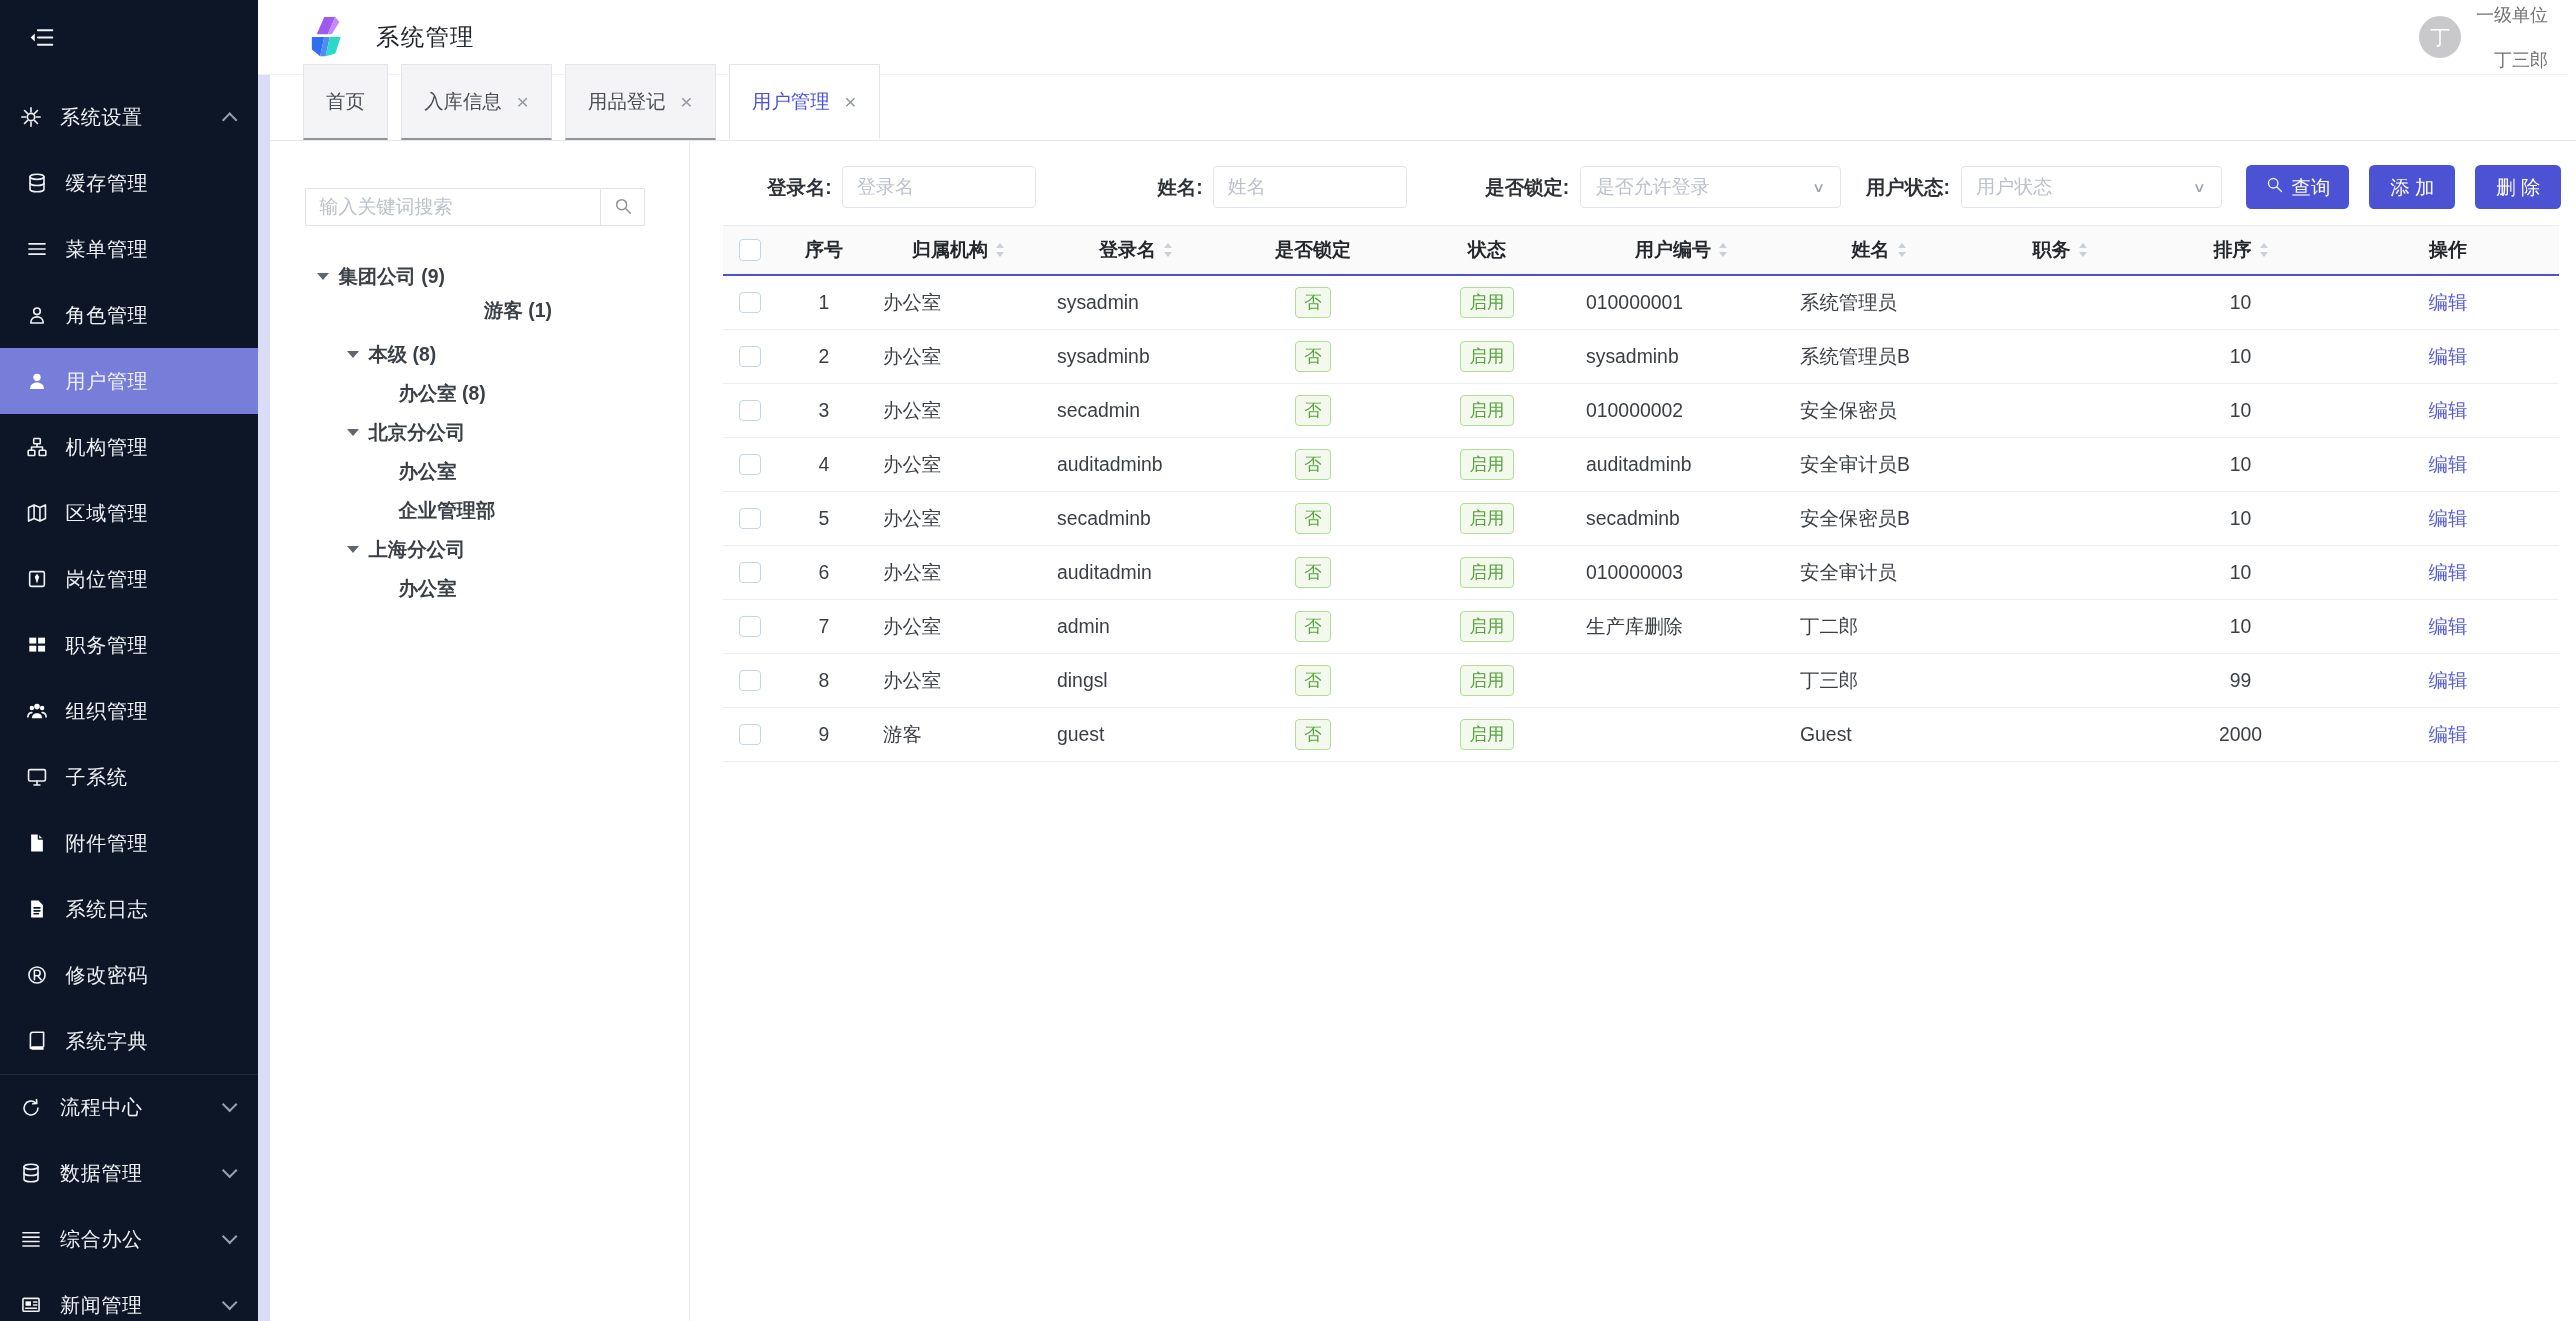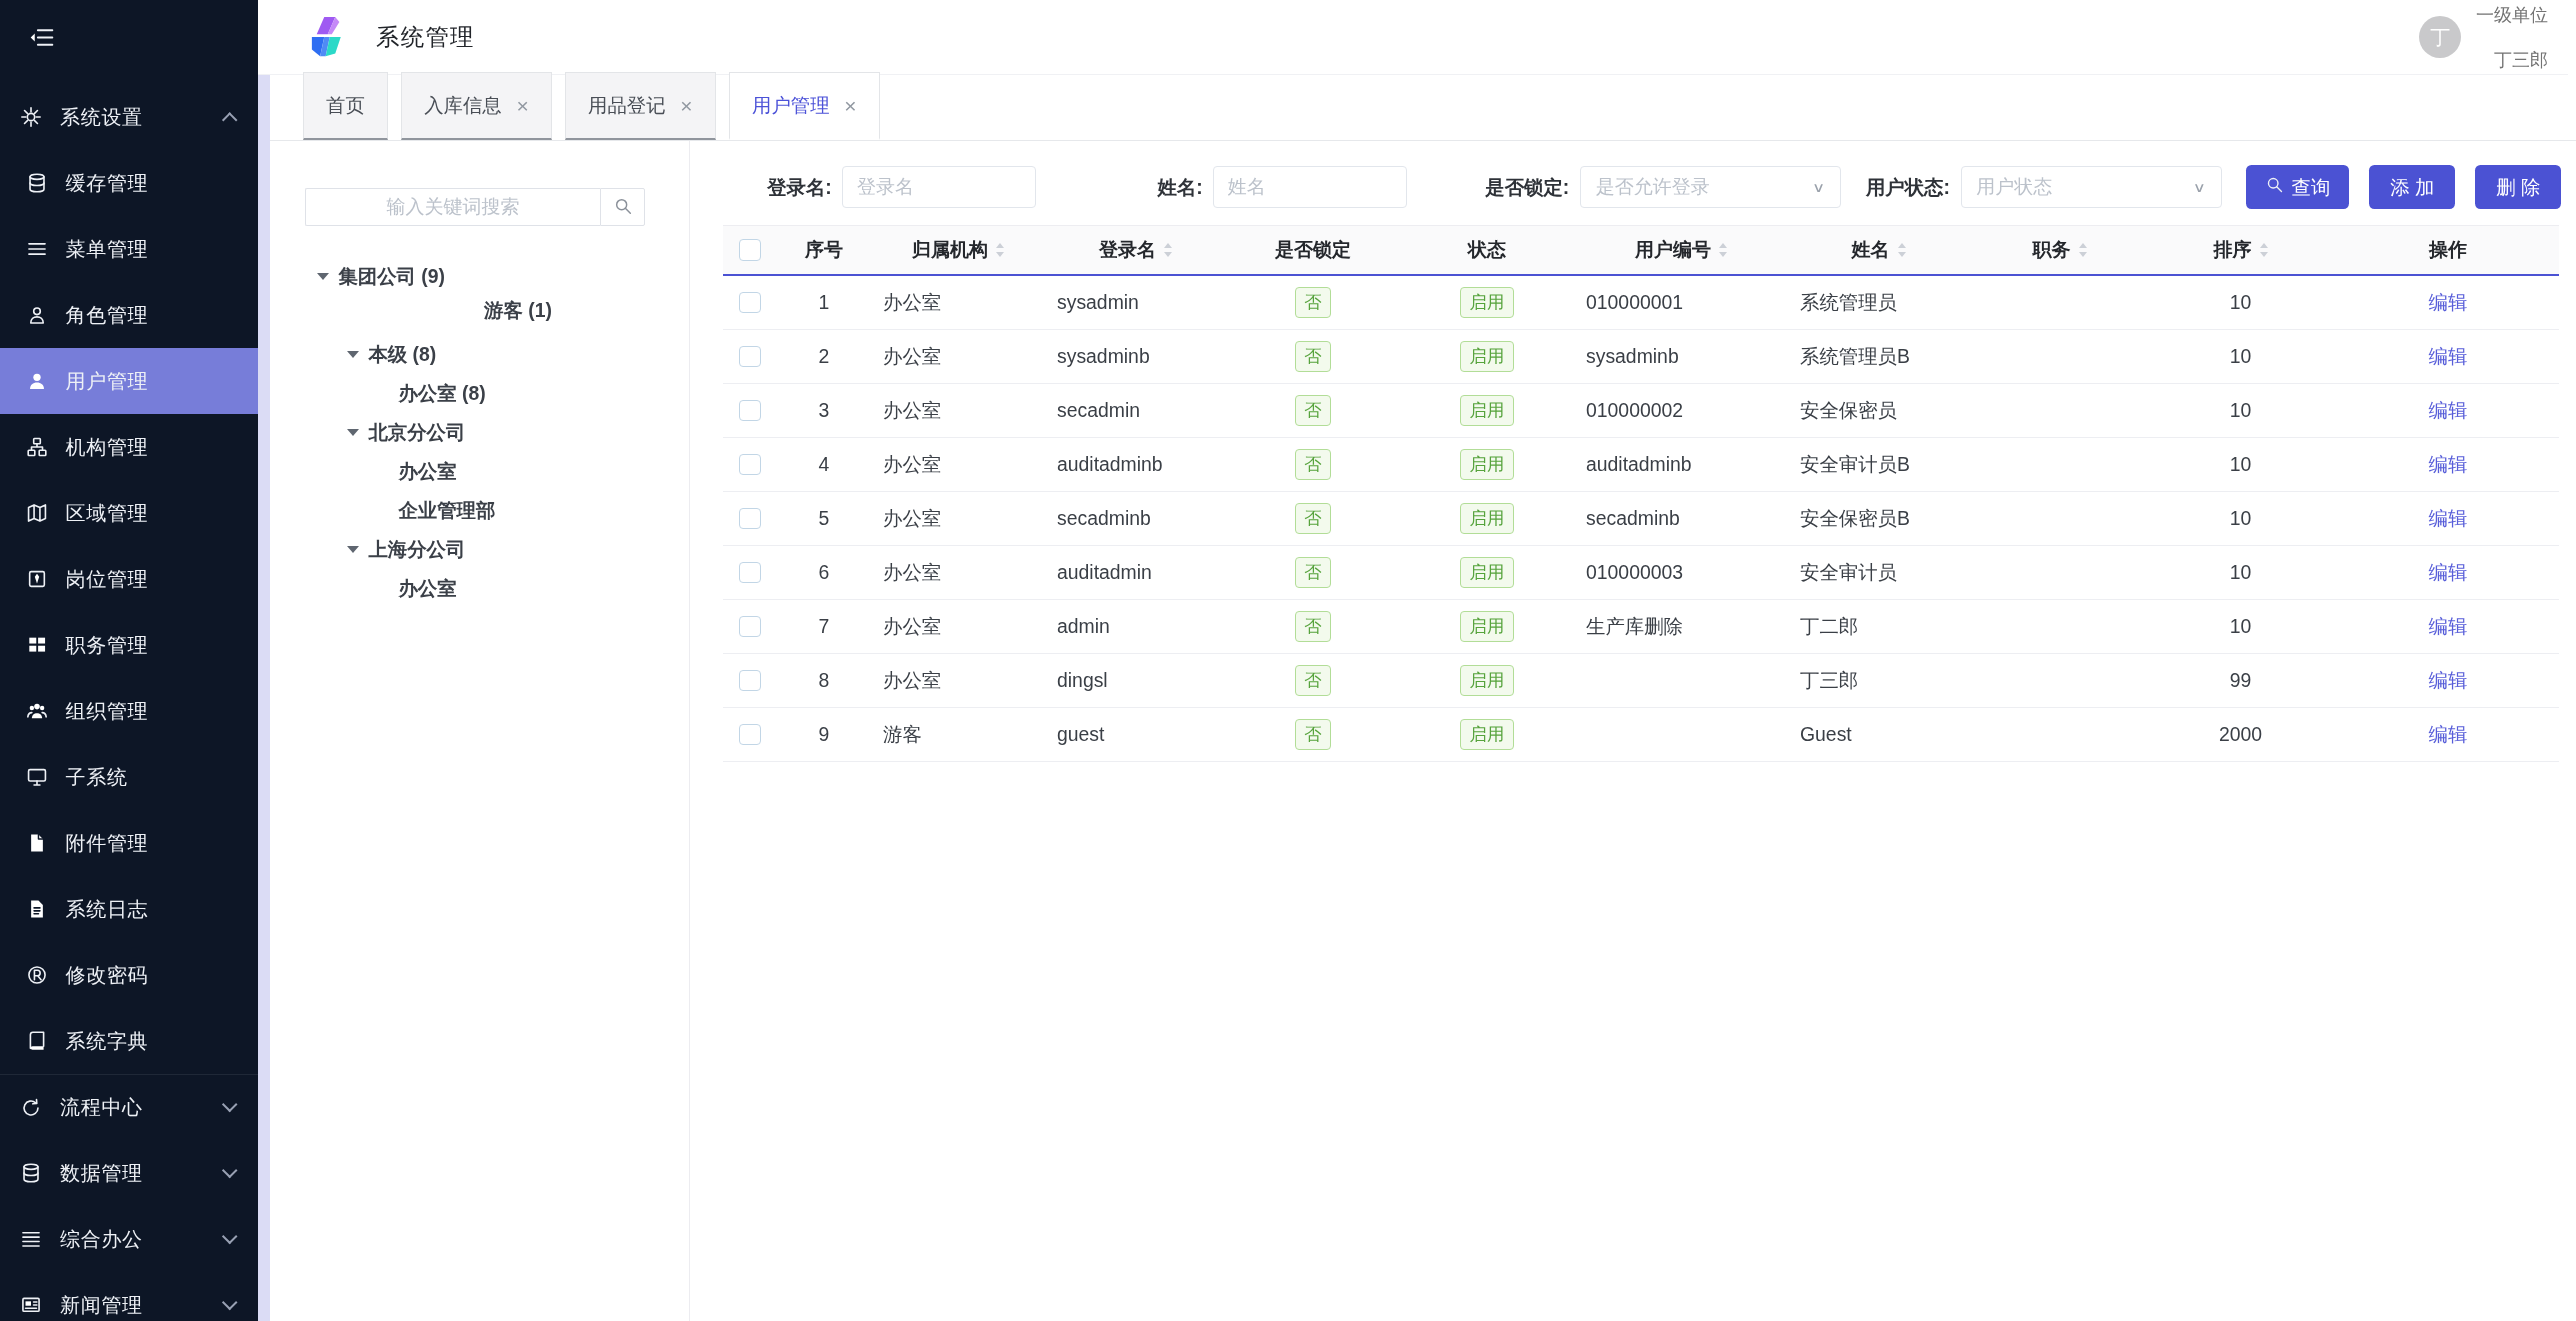--- a/index.html
+++ b/index.html
@@ -27,28 +27,28 @@
   
   .header{position:absolute;left:258px;top:0;right:8px;height:75px;background:#fff;display:flex;align-items:center;border-bottom:0.7px solid #f0f1f4;box-sizing:border-box;}
   .logo{width:44px;height:44px;margin-left:47px;flex:none;}
   .logo svg{width:100%;height:100%;}
   .app-title{font-size:23.4px;color:#22252a;margin-left:27px;font-weight:500;letter-spacing:1.3px;}
   .header-right{margin-left:auto;display:flex;align-items:center;margin-right:20px;gap:14.7px;}
   .avatar{width:42px;height:42px;border-radius:50%;background:#c9c9cb;color:#fff;display:flex;align-items:center;justify-content:center;font-size:20px;flex:none;}
   .user-meta{display:flex;flex-direction:column;align-items:flex-end;gap:21px;font-size:18px;color:#737373;}
   
   .tabbar{position:absolute;left:270px;top:75px;right:0;height:66px;background:#fff;border-bottom:0.7px solid #e6e8eb;display:flex;align-items:flex-end;padding-left:33px;box-sizing:border-box;gap:13.4px;}
-  .tab{height:68px;display:flex;align-items:center;padding:0 22px;background:#f4f4f6;border:0.7px solid #e3e5e8;border-bottom:2.7px solid #90959d;font-size:19.4px;color:#494e56;gap:14.7px;box-sizing:border-box;white-space:nowrap;}
+  .tab{height:76px;display:flex;align-items:center;padding:0 22px;background:#f4f4f6;border:0.7px solid #e3e5e8;border-bottom:2.7px solid #90959d;font-size:19.4px;color:#494e56;gap:14.7px;box-sizing:border-box;white-space:nowrap;}
   .tab.active{background:#fff;border-bottom:2.7px solid #ffffff;color:var(--tab-active,#4c52d8);}
   .tab .x{color:#9198a1;font-size:21px;line-height:1;}
   
   .content{position:absolute;left:270px;top:141px;right:0;bottom:0;background:#fff;}
   .tree-panel{position:absolute;left:0;top:0;bottom:0;width:420px;border-right:0.7px solid #ececf0;box-sizing:border-box;padding:47px 0 0 35px;}
   .searchbox{display:flex;width:340px;height:38px;box-sizing:border-box;}
-  .searchbox input{flex:1;min-width:0;border:0.7px solid #dfe2e8;border-right:none;border-radius:2px 0 0 2px;padding:0 13.4px;font-size:19px;color:#333;outline:none;background:#fff;text-align:center;}
+  .searchbox input{flex:1;min-width:0;border:0.7px solid #dfe2e8;border-right:none;border-radius:2px 0 0 2px;padding:0 13.4px;font-size:19px;color:#333;outline:none;background:#fff;}
   input::placeholder{color:#bcc2cb;}
   .searchbox .sbtn{width:43px;border:0.7px solid #dfe2e8;border-radius:0 2px 2px 0;display:flex;align-items:center;justify-content:center;background:#fff;}
   .searchbox .sbtn svg{width:20px;height:20px;}
   .tree{margin-top:31px;}
   .tree-row{height:39px;display:flex;align-items:center;font-size:19.4px;font-weight:600;color:#3b4048;}
   .caret{width:0;height:0;border-left:6px solid transparent;border-right:6px solid transparent;border-top:7.4px solid #5f6670;margin-right:9.4px;flex:none;}
   .caret.empty{border:none;width:12px;height:0.7px;}
   
   .main{position:absolute;left:420px;right:0;top:0;bottom:0;overflow:hidden;}
   .filter{display:flex;align-items:center;margin:24px 14.7px 0 33px;}

